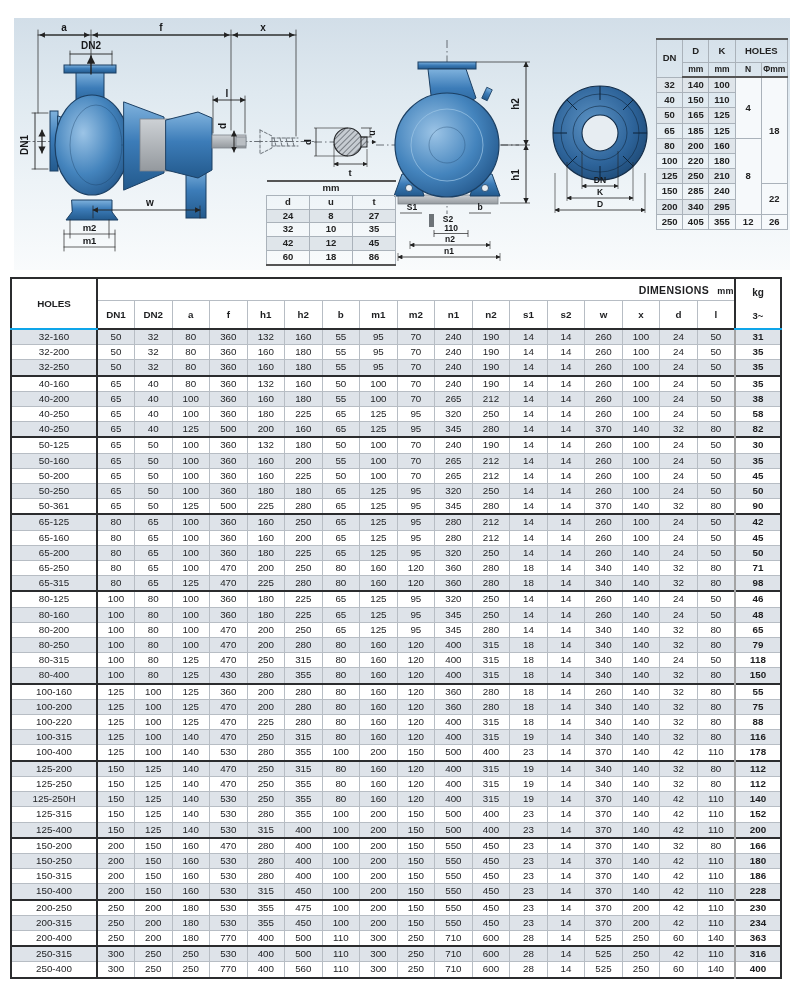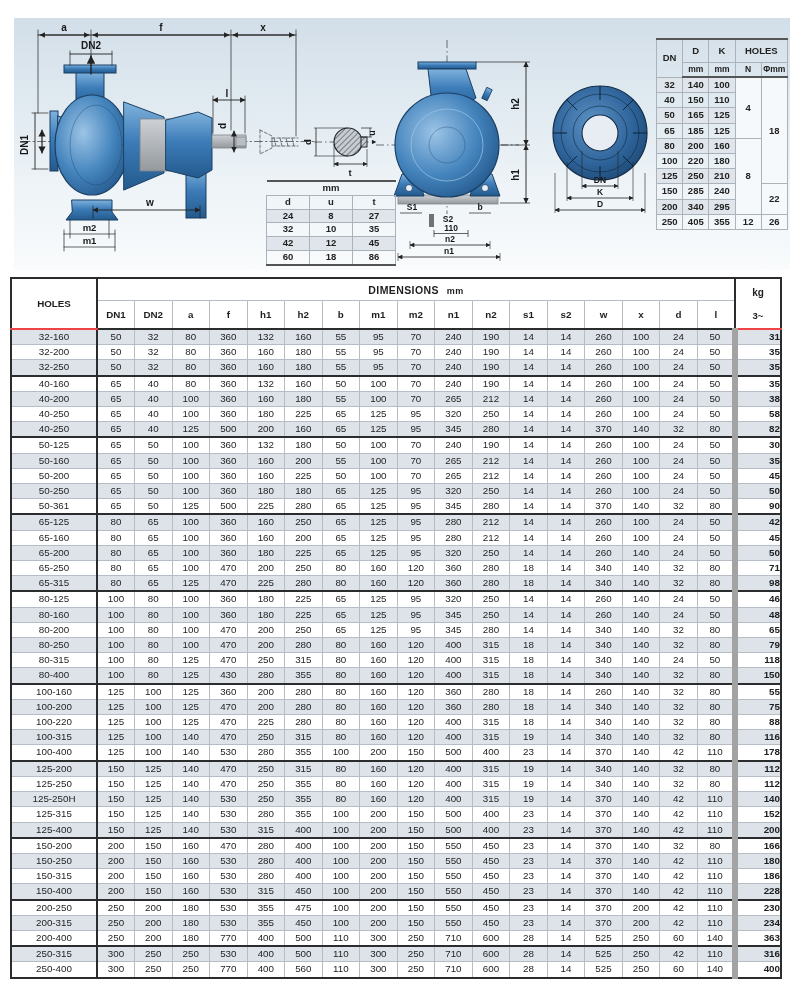--- a/index.html
+++ b/index.html
@@ -27,29 +27,29 @@
   .flange-table tr.hrow2 td{font-size:8.5px;height:13px;line-height:13px;border-bottom:2px solid #555;}
   .flange-table td.fl-merge{background:#f6f9fb;}
   tr.shade2 td{background:#dfe5ea;}
   tr.shade2 td.fl-merge{background:#f6f9fb;}
 
   
   .main-table{position:absolute;left:10px;top:277px;width:772px;table-layout:fixed;
     font-size:9.8px;color:#1d1e20;text-align:center;border:2px solid #2b2c2e;}
   .main-table th,.main-table td{border:1px solid #b7bdc4;padding:0;overflow:hidden;white-space:nowrap;}
   .main-table th{font-weight:bold;}
-  .main-table .mt-title{height:21px;font-size:10.5px;letter-spacing:.4px;}
+  .main-table .mt-title{height:21px;font-size:10.5px;letter-spacing:.4px;text-align:right;}
   .main-table .mt-title .unit{font-size:9px;margin-left:8px;}
   .main-table tr.sub th{height:27px;border-bottom:2px solid #2b2c2e;}
-  .main-table th.model-h,.main-table th.kg-h{border-right:2px solid #2b2c2e;border-bottom:2px solid #ef4444;}
+  .main-table th.model-h,.main-table th.kg-h{border-right:2px solid #2b2c2e;border-bottom:2px solid #0ea5e9;}
   .main-table th.kg-h{border-left:2px solid #2b2c2e;font-size:10px;}
   .main-table th.kg-h .k2{font-weight:bold;font-size:9.5px;margin-top:12px;}
   .main-table td{height:14.2px;line-height:14.2px;}
   .main-table td.model-c{font-weight:normal;border-right:2px solid #2b2c2e;}
-  .main-table td.kg-c{font-weight:bold;border-left:6px solid #a3a3a3;text-align:right;}
+  .main-table td.kg-c{font-weight:bold;border-left:2px solid #a3a3a3;}
   .main-table tr.shade td{background:#dee3e9;}
   .main-table tr.grp td{border-top:2px solid #2b2c2e;}
 </style>
 </head>
 <body>
 
 <div class="page">
 
   <div class="top-band">
     <svg class="draw" viewBox="0 0 776 252">

